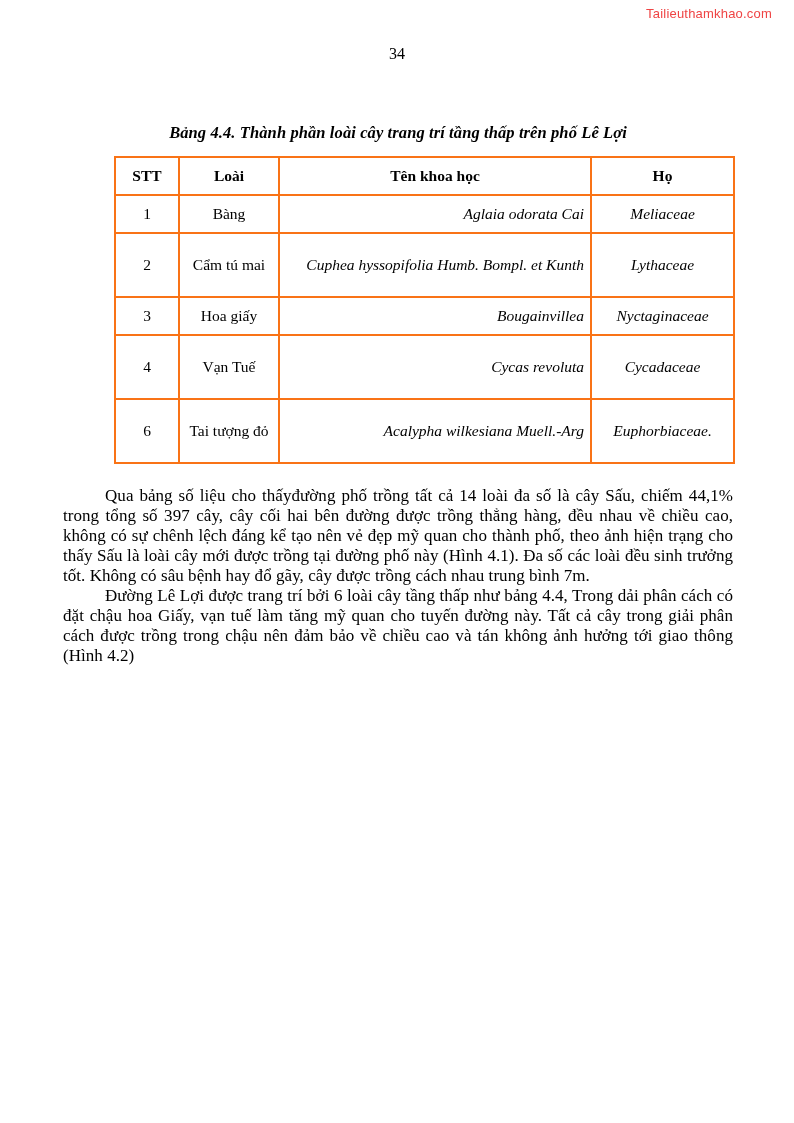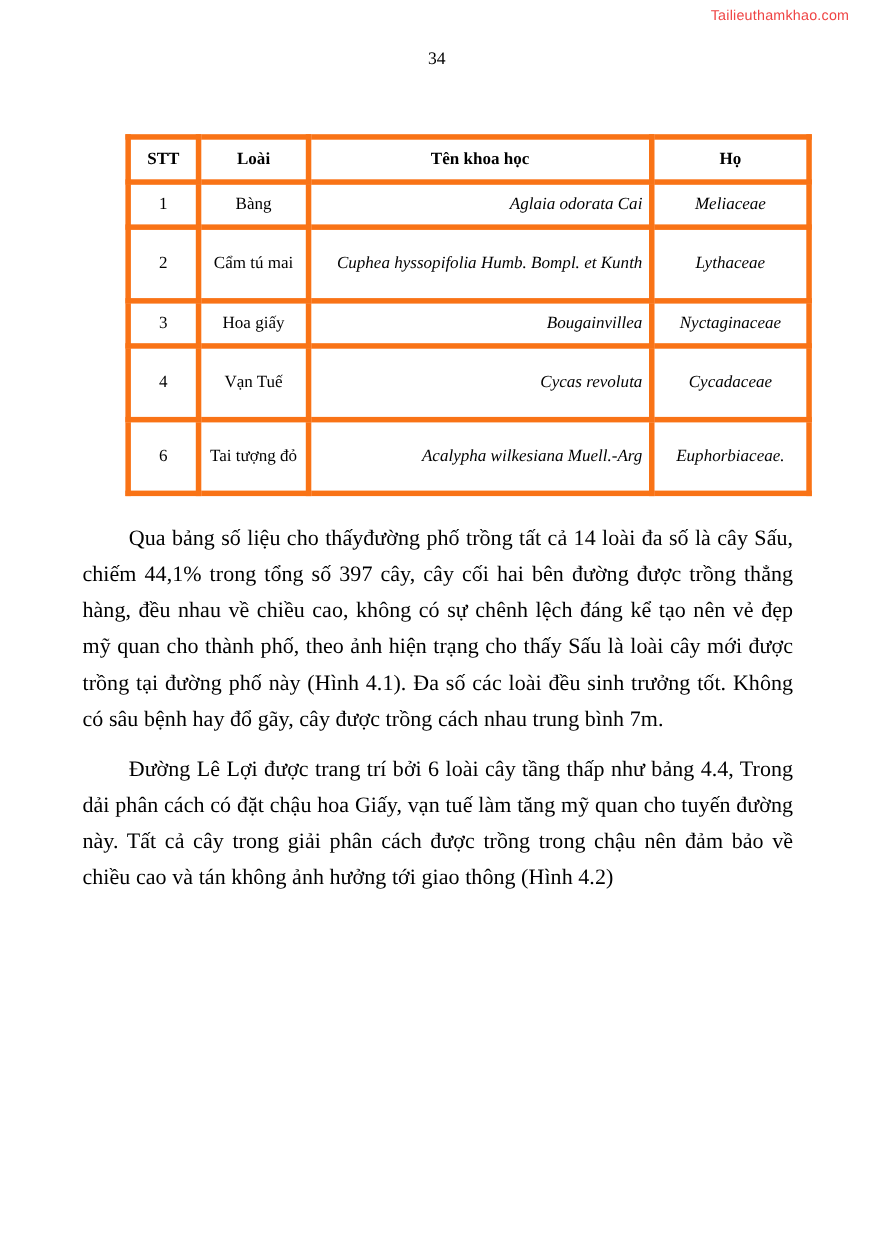--- a/index.html
+++ b/index.html
@@ -70,21 +70,21 @@
   
   .species-table {
     border-collapse: collapse;
     table-layout: fixed;
     width: 619px;
     margin: 0 0 0 51px;
     border: 1.6px solid #1a1a1a;
   }
   .species-table td,
   .species-table th {
-    border: 5px solid #f97316;
+    border: 2px solid #f97316;
     font-size: 15.5px;
     line-height: 26px;
     padding: 3px 6px;
     vertical-align: middle;
   }
   .species-table th {
     font-weight: bold;
     text-align: center;
     height: 30px;
   }
@@ -104,39 +104,40 @@
     text-align: center;
   }
   .row-tall td { height: 56px; }
   .row-std td  { height: 30px; }
 
   
   .body-text {
     margin: 22px 0 0 0;
   }
   .body-text p {
-    margin: 12px;
+    margin: 0;
     text-indent: 42px;
     text-align: justify;
-    font-size: 20px;
-    line-height: 33px;
+    font-size: 17px;
+    line-height: 20px;
     letter-spacing: 0.05px;
   }
 </style>
 </head>
 <body>
 
 <div class="page">
 
   <div class="watermark">Tailieuthamkhao.com</div>
 
   <div class="page-number">34</div>
 
   <div class="content">
 
+    <div class="table-caption">Bảng 4.4. Thành phần loài cây trang trí tầng thấp trên phố Lê Lợi</div>
 
     <table class="species-table">
       <colgroup>
         <col class="col-stt">
         <col class="col-loai">
         <col class="col-sci">
         <col class="col-fam">
       </colgroup>
       <thead>
         <tr>

